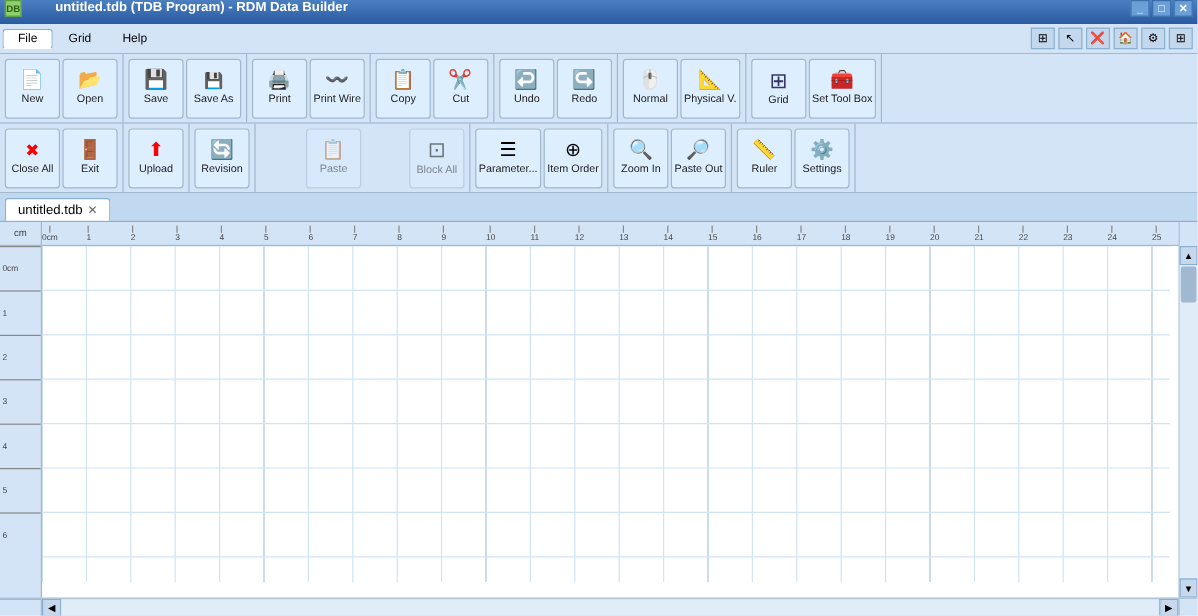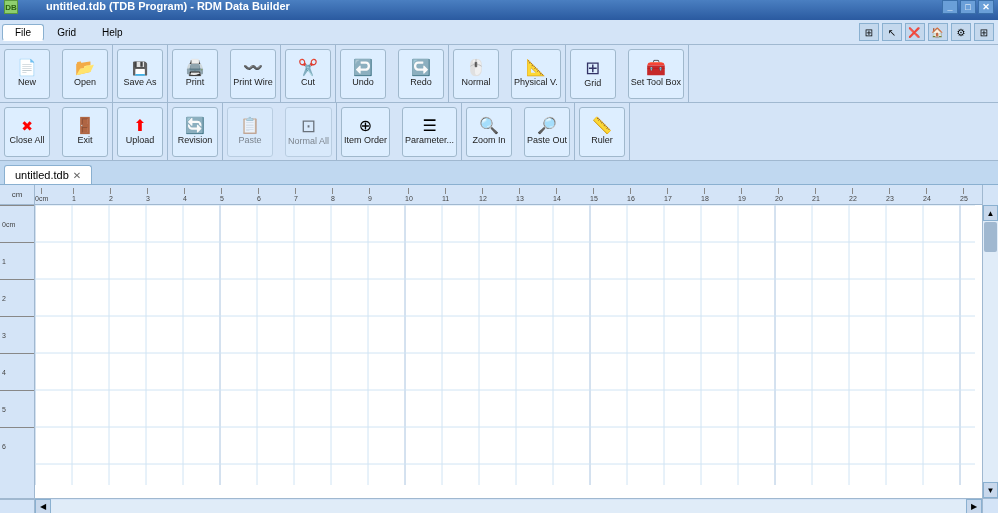--- a/index.html
+++ b/index.html
@@ -79,21 +79,21 @@
       display: flex;
       align-items: stretch;
       border-bottom: 1px solid #a0b8d0;
       height: 58px;
     }
     .toolbar-group {
       display: flex;
       align-items: center;
       border-right: 1px solid #a0b8d0;
       padding: 2px 4px;
-      gap: 12px;
+      gap: 2px;
     }
     .tool-btn {
       display: flex;
       flex-direction: column;
       align-items: center;
       justify-content: center;
       min-width: 46px;
       height: 50px;
       background: #ddeeff;
       border: 1px solid #a0b8cc;
@@ -106,21 +106,21 @@
       font-size: 16px;
       line-height: 1;
     }
     .tool-btn .label {
       font-size: 9px;
       text-align: center;
       line-height: 1.1;
       color: #222;
       white-space: nowrap;
     }
-    .tool-btn.disabled { opacity: 0.5; cursor: default; }
+    .tool-btn.disabled { opacity: 0.5; cursor: default; margin-left: 38px; }
 
     
     #tab-bar {
       background: #c0d8f0;
       height: 24px;
       display: flex;
       align-items: flex-end;
       padding: 0 4px;
       border-bottom: 1px solid #8ab0d0;
     }
@@ -275,35 +275,43 @@
         <span class="icon icon-new"></span>
         <span class="label">New</span>
       </div>
       <div class="tool-btn">
         <span class="icon icon-open"></span>
         <span class="label">Open</span>
       </div>
     </div>
     <div class="toolbar-group">
       <div class="tool-btn">
+        <span class="icon icon-save"></span>
+        <span class="label">Save</span>
+      </div>
+      <div class="tool-btn">
         <span class="icon icon-saveas"></span>
         <span class="label">Save As</span>
       </div>
     </div>
     <div class="toolbar-group">
       <div class="tool-btn">
         <span class="icon icon-print"></span>
         <span class="label">Print</span>
       </div>
       <div class="tool-btn">
         <span class="icon icon-wire"></span>
         <span class="label">Print Wire</span>
       </div>
     </div>
     <div class="toolbar-group">
+      <div class="tool-btn">
+        <span class="icon icon-copy"></span>
+        <span class="label">Copy</span>
+      </div>
       <div class="tool-btn">
         <span class="icon icon-cut"></span>
         <span class="label">Cut</span>
       </div>
     </div>
     <div class="toolbar-group">
       <div class="tool-btn">
         <span class="icon icon-undo"></span>
         <span class="label">Undo</span>
       </div>
@@ -357,47 +365,51 @@
         <span class="label">Revision</span>
       </div>
     </div>
     <div class="toolbar-group">
       <div class="tool-btn disabled">
         <span class="icon icon-paste"></span>
         <span class="label">Paste</span>
       </div>
       <div class="tool-btn disabled">
         <span class="icon icon-selectall"></span>
-        <span class="label">Normal All</span>
-      </div>
-    </div>
-    <div class="toolbar-group">
+        <span class="label">Block All</span>
+      </div>
+    </div>
+    <div class="toolbar-group">
+      <div class="tool-btn">
+        <span class="icon icon-parameter"></span>
+        <span class="label">Parameter...</span>
+      </div>
       <div class="tool-btn">
         <span class="icon icon-itemorder"></span>
         <span class="label">Item Order</span>
       </div>
-      <div class="tool-btn">
-        <span class="icon icon-parameter"></span>
-        <span class="label">Parameter...</span>
-      </div>
     </div>
     <div class="toolbar-group">
       <div class="tool-btn">
         <span class="icon icon-zoomin"></span>
         <span class="label">Zoom In</span>
       </div>
       <div class="tool-btn">
         <span class="icon icon-zoomout"></span>
         <span class="label">Paste Out</span>
       </div>
     </div>
     <div class="toolbar-group">
       <div class="tool-btn">
         <span class="icon icon-ruler"></span>
         <span class="label">Ruler</span>
+      </div>
+      <div class="tool-btn">
+        <span class="icon icon-settings"></span>
+        <span class="label">Settings</span>
       </div>
     </div>
   </div>
 
 <div id="tab-bar">
   <div class="tab active">
     <span>untitled.tdb</span>
     <span class="tab-close">✕</span>
   </div>
 </div>

